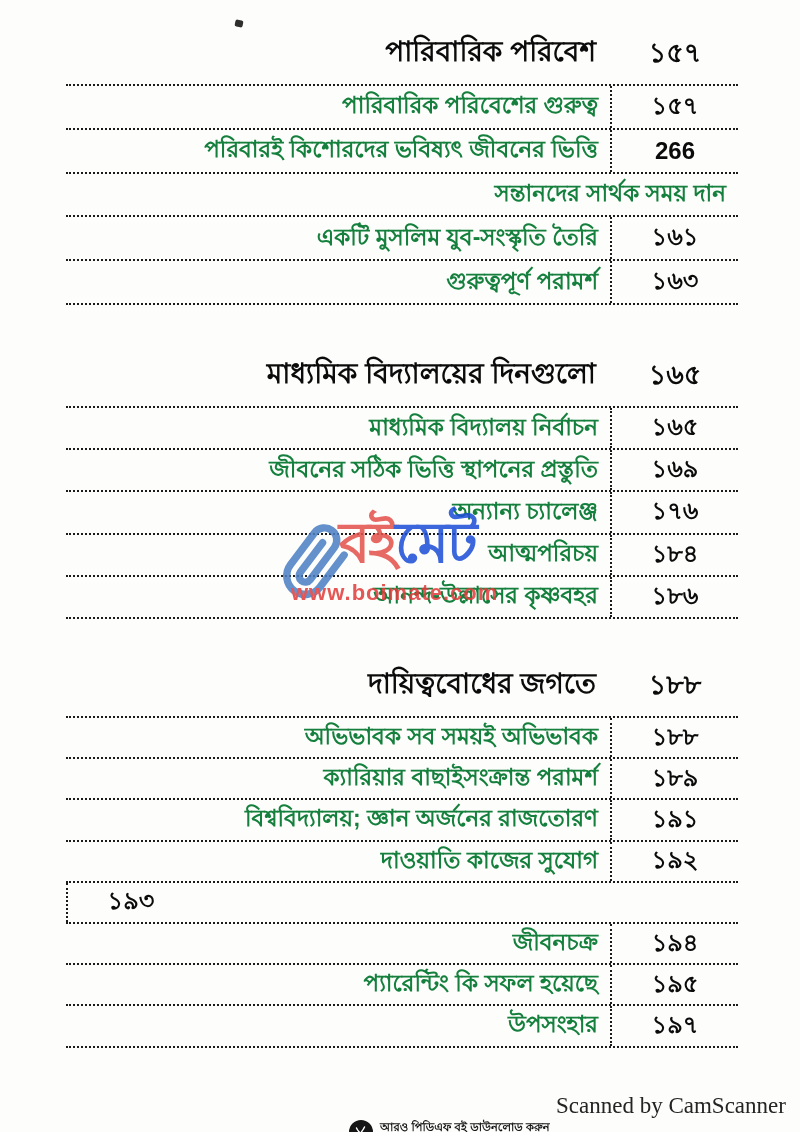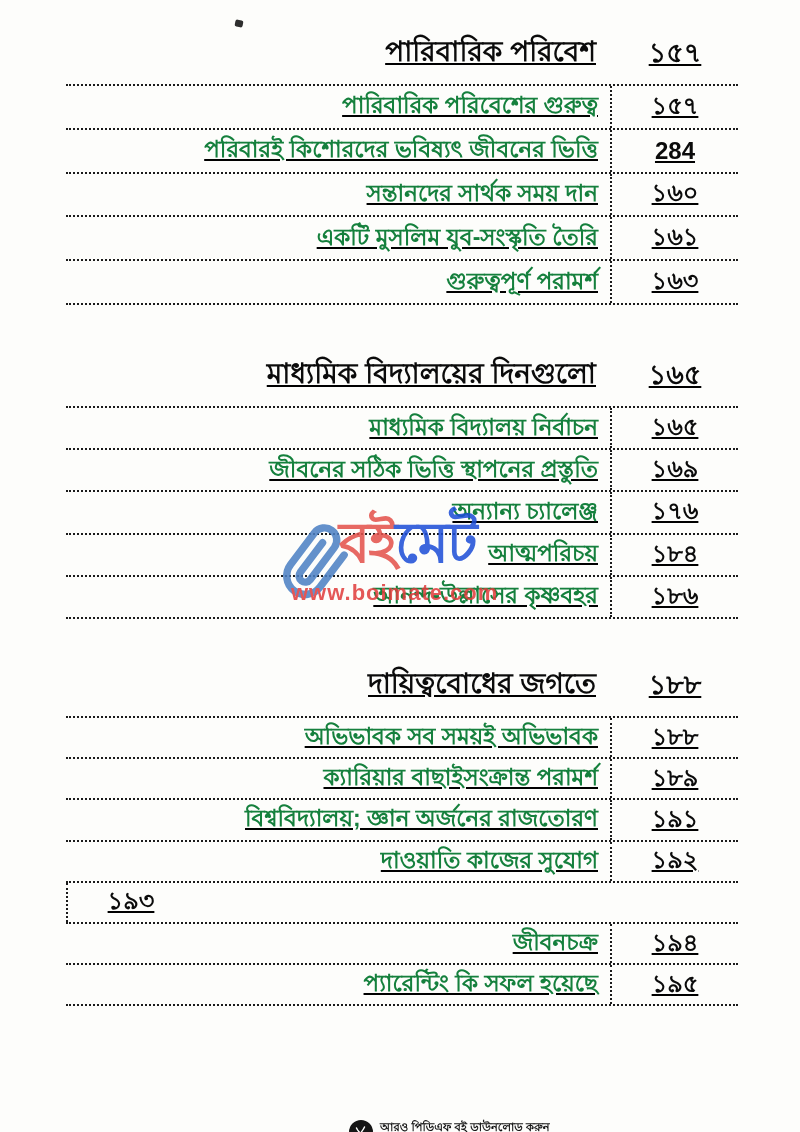--- a/index.html
+++ b/index.html
@@ -6,21 +6,21 @@
   body{
     width:800px;height:1132px;
     background:#e9e9e9;
     font-family:"Liberation Sans","DejaVu Sans",sans-serif;
   }
   .page{
     position:relative;width:800px;height:1132px;
     background:#fdfdfb;overflow:hidden;
   }
   
-  .section{position:absolute;left:66px;width:672px;z-index:1;text-decoration:underline;}
+  .section{position:absolute;left:66px;width:672px;z-index:1;}
   .sec-header{
     display:flex;align-items:flex-end;box-sizing:border-box;
     border-bottom:2px dotted #1b1b1b;height:var(--hh);
   }
   .sec-title{
     flex:1;text-align:right;font-weight:bold;font-size:28px;
     color:#0b0b0b;padding-right:16px;padding-bottom:7px;white-space:nowrap;
   }
   .sec-page{
     width:126px;text-align:center;font-weight:bold;font-size:27px;
@@ -86,25 +86,24 @@
         <div class="sec-title">পারিবারিক পরিবেশ</div>
         <div class="sec-page">১৫৭</div>
       </div>
       <div class="rows">
           <div class="row">
       <div class="row-title">পারিবারিক পরিবেশের গুরুত্ব</div>
       <div class="row-page">১৫৭</div>
     </div>
           <div class="row">
       <div class="row-title">পরিবারই কিশোরদের ভবিষ্যৎ জীবনের ভিত্তি</div>
-      <div class="row-page">284</div>
+      <div class="row-page">266</div>
     </div>
           <div class="row">
       <div class="row-title">সন্তানদের সার্থক সময় দান</div>
-      <div class="row-page">১৬০</div>
     </div>
           <div class="row">
       <div class="row-title">একটি মুসলিম যুব-সংস্কৃতি তৈরি</div>
       <div class="row-page">১৬১</div>
     </div>
           <div class="row">
       <div class="row-title">গুরুত্বপূর্ণ পরামর্শ</div>
       <div class="row-page">১৬৩</div>
     </div>
         </div>
@@ -162,20 +161,24 @@
           <div class="row">
       <div class="row-page">১৯৩</div>
     </div>
           <div class="row">
       <div class="row-title">জীবনচক্র</div>
       <div class="row-page">১৯৪</div>
     </div>
           <div class="row">
       <div class="row-title">প্যারেন্টিং কি সফল হয়েছে</div>
       <div class="row-page">১৯৫</div>
+    </div>
+          <div class="row">
+      <div class="row-title">উপসংহার</div>
+      <div class="row-page">১৯৭</div>
     </div>
         </div>
     </div>
     </div>
 
   <div class="watermark">
     <span class="wm-clip">
       <svg width="74" height="80" viewBox="0 0 24 24" fill="none">
         <path d="M21.44 11.05l-9.19 9.19a6 6 0 0 1-8.49-8.49l9.19-9.19a4 4 0 0 1 5.66 5.66l-9.2 9.19a2 2 0 0 1-2.83-2.83l8.49-8.48" stroke="#4b80c4" stroke-width="2.4" stroke-linecap="round" stroke-linejoin="round"></path>
       </svg>
@@ -190,14 +193,15 @@
         <circle cx="13" cy="13" r="12" fill="#161616"></circle>
         <path d="M9 17c2.5-1 6.5-6.5 7.5-9M8.5 9c1 2.5 4.5 6.5 7 7.5" stroke="#ffffff" stroke-width="1.4" fill="none" stroke-linecap="round"></path>
       </svg>
     </span>
     <span class="txt">
       <span class="footer-line1">আরও পিডিএফ বই ডাউনলোড করুন</span>
       <span class="footer-line2">www.boimate.com</span>
     </span>
   </div>
 
+  <div class="camscanner">Scanned by CamScanner</div>
 
 </div>
 
 </body></html>

